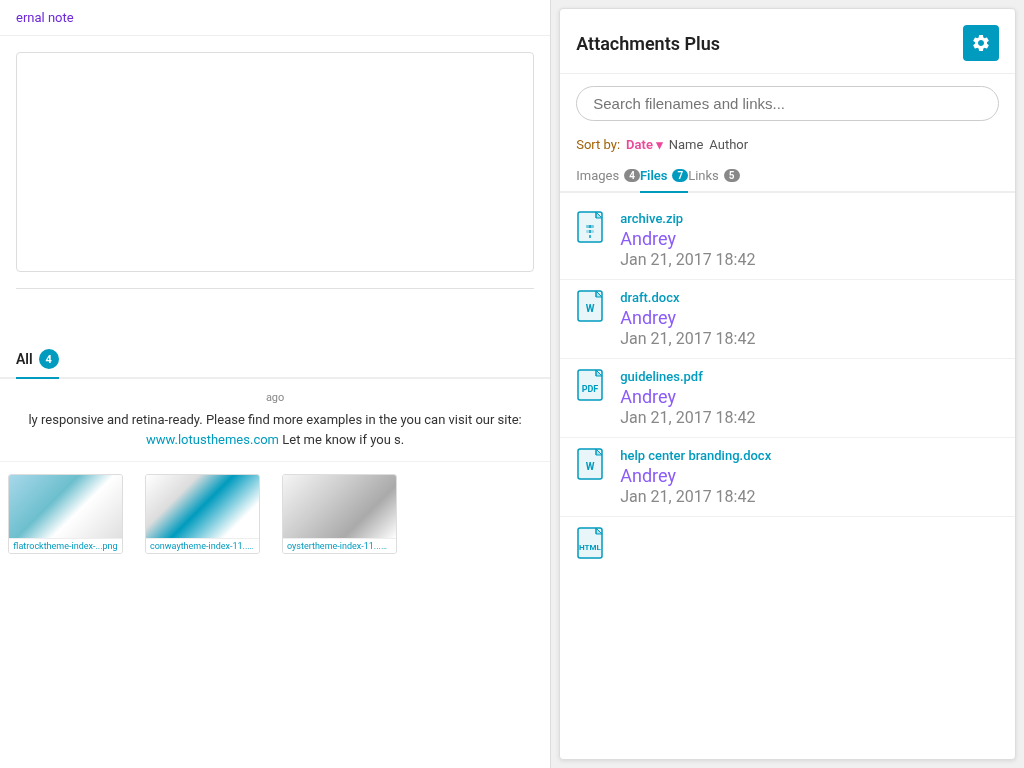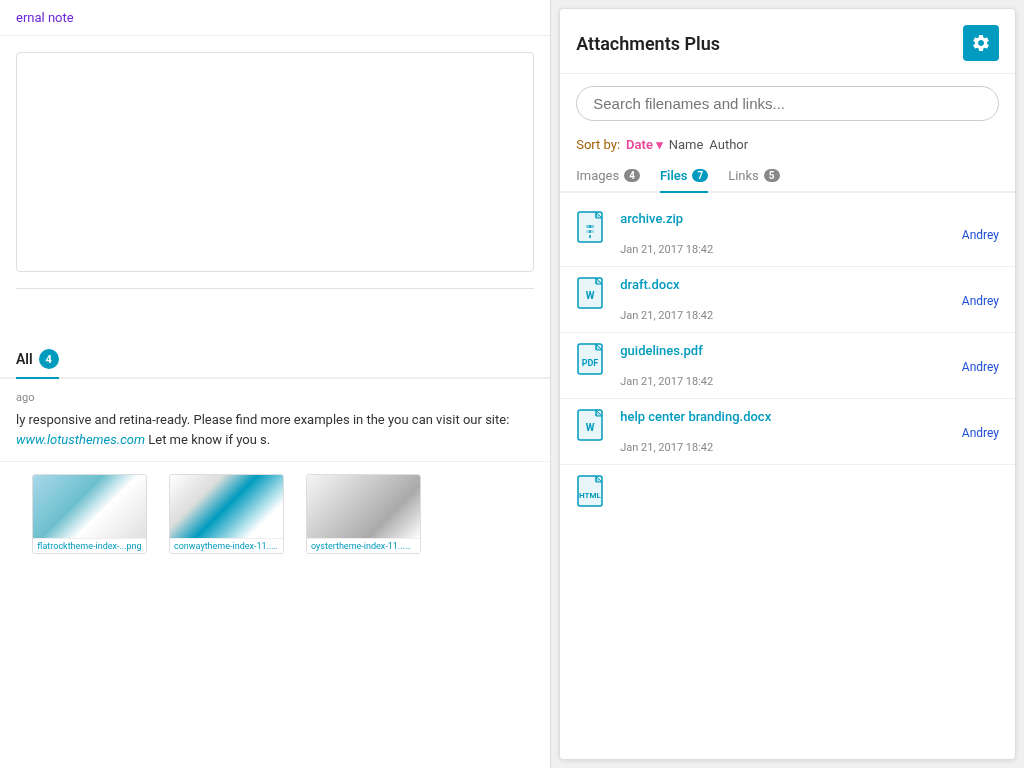--- a/index.html
+++ b/index.html
@@ -77,44 +77,44 @@
       font-size: 11px;
       display: inline-flex;
       align-items: center;
       justify-content: center;
       font-weight: 700;
     }
 
     .comment-section {
       padding: 12px 16px;
       border-bottom: 1px solid #f0f0f0;
+      text-align: center;
     }
 
     .comment-meta {
       font-size: 11px;
       color: #888;
       margin-bottom: 6px;
     }
 
     .comment-text {
       font-size: 13px;
       color: #333;
       line-height: 1.5;
     }
 
     .comment-link {
       color: #009bbe;
       text-decoration: none;
-      font-style: italic;
     }
 
     .thumbnails-row {
       display: flex;
       gap: 22px;
-      padding: 12px 32px;
+      padding: 12px 8px;
       align-items: flex-end;
     }
 
     .thumbnail {
       width: 115px;
       height: 80px;
       border: 1px solid #ddd;
       border-radius: 3px;
       overflow: hidden;
       background: #f9f9f9;
@@ -230,21 +230,20 @@
     .sort-option.active {
       color: #ec4899;
       font-weight: 600;
     }
 
     .tabs-area {
       display: flex;
       align-items: flex-end;
       padding: 0 16px;
       border-bottom: 2px solid #eee;
-      gap: 20px;
     }
 
     .tab-item {
       display: flex;
       align-items: center;
       gap: 5px;
       padding: 8px 0;
       font-size: 13px;
       color: #888;
       cursor: pointer;
@@ -304,28 +303,27 @@
     }
 
     .file-name {
       font-size: 13px;
       color: #009bbe;
       font-weight: 500;
       margin-bottom: 2px;
     }
 
     .file-author {
-      font-size: 12px;
-      color: #1d4ed8;
+      font-size: 18px;
+      color: #8b5cf6;
       margin-bottom: 1px;
-      text-align: right;
     }
 
     .file-date {
-      font-size: 11px;
+      font-size: 16px;
       color: #888;
     }
   </style>
 </head>
 <body>
 
 <div class="left-panel">
   <div class="internal-note-label">ernal note</div>
   <textarea class="note-textarea" style=""></textarea>
   <hr class="divider-h">

